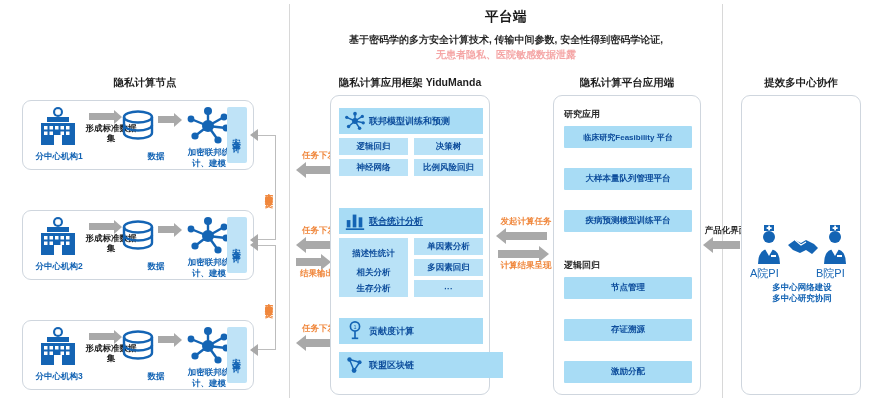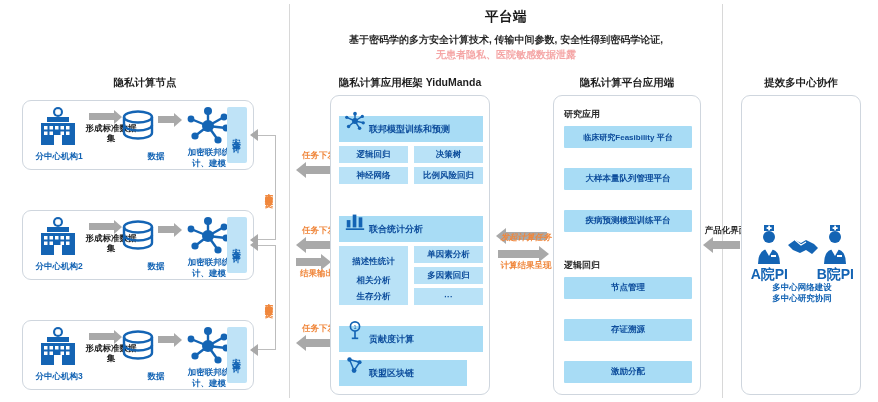--- a/index.html
+++ b/index.html
@@ -123,21 +123,20 @@
   .panel.fw { left: 330px; top: 95px; width: 160px; height: 300px; }
   .panel.app { left: 553px; top: 95px; width: 148px; height: 300px; }
   .panel.collab { left: 741px; top: 95px; width: 120px; height: 300px; }
 
   .chip {
     position: absolute;
     background: #b9e2f7; border-radius: 0;
     color: #0d4d9c; font-size: 8.5px; font-weight: bold;
     display: flex; align-items: center; justify-content: center;
     white-space: nowrap;
-    margin-top: 8px;
   }
   .chip.head {
     background: #a8dcf5;
     justify-content: flex-start; padding-left: 34px;
     font-size: 9px;
   }
   .chip.head-ic { padding-left: 30px; }
 
   .fw-icon { position: absolute; width: 22px; height: 22px; }
 
@@ -147,22 +146,22 @@
   .app-chip {
     position: absolute; left: 10px; width: 128px; height: 22px;
     background: #a8dcf5; border-radius: 1px;
     color: #0d4d9c; font-size: 8.5px; font-weight: bold;
     display: flex; align-items: center; justify-content: center;
     white-space: nowrap;
   }
 
   
   .pi-lbl {
-    position: absolute; font-size: 14px; font-weight: bold; color: #1464b4;
-    text-align: right; white-space: nowrap;
+    position: absolute; font-size: 11px; font-weight: normal; color: #1464b4;
+    text-align: left; white-space: nowrap;
   }
   .collab-note {
     position: absolute; left: 0; width: 120px; text-align: center;
     font-size: 8.5px; font-weight: bold; color: #1464b4; line-height: 11px;
   }
 </style>
 </head>
 <body>
 
 <div id="root">
@@ -357,21 +356,21 @@
   <div class="long-arrow-l" style="left:305px;top:241px;width:26px;"></div>
   <div class="flow-lbl" style="left:296px;top:225px;width:46px;">任务下发</div>
 
   <div class="long-arrow-r" style="left:296px;top:258px;width:26px;"></div>
   <div class="flow-lbl" style="left:294px;top:268px;width:46px;">结果输出</div>
 
   <div class="long-arrow-l" style="left:305px;top:339px;width:26px;"></div>
   <div class="flow-lbl" style="left:296px;top:323px;width:46px;">任务下发</div>
 
   <div class="long-arrow-l" style="left:505px;top:232px;width:42px;"></div>
-  <div class="flow-lbl" style="left:482px;top:232px;width:88px;font-style:italic;">发起计算任务</div>
+  <div class="flow-lbl" style="left:482px;top:216px;width:88px;">发起计算任务</div>
 
   <div class="long-arrow-r" style="left:498px;top:250px;width:42px;"></div>
   <div class="flow-lbl" style="left:482px;top:260px;width:88px;">计算结果呈现</div>
 
   <div class="long-arrow-l" style="left:712px;top:241px;width:28px;"></div>
   <div class="flow-lbl" style="left:690px;top:225px;width:72px;color:#2b2b2b;">产品化界面</div>
 
   <div class="panel fw">
 
     <div class="chip head head-ic" style="left:8px;top:12px;width:144px;height:26px;">联邦模型训练和预测</div>
@@ -392,21 +391,21 @@
           <circle cx="17" cy="20" r="1.9"></circle>
         <circle cx="5" cy="18" r="1.9"></circle>
           <circle cx="3" cy="8" r="1.8"></circle>
       </g>
     </svg>
     <div class="chip" style="left:8px;top:42px;width:69px;height:17px;">逻辑回归</div>
     <div class="chip" style="left:83px;top:42px;width:69px;height:17px;">决策树</div>
     <div class="chip" style="left:8px;top:63px;width:69px;height:17px;">神经网络</div>
     <div class="chip" style="left:83px;top:63px;width:69px;height:17px;">比例风险回归</div>
 
-    <div class="chip head head-ic" style="left:8px;top:112px;width:144px;height:26px;">联合统计分析</div>
+    <div class="chip head head-ic" style="left:8px;top:112px;width:144px;height:26px;text-decoration:underline;">联合统计分析</div>
     <svg class="fw-icon" style="left:13px;top:114px;" viewBox="0 0 24 24">
       <g fill="#1464b4">
         <rect x="3" y="11" width="4" height="8"></rect>
         <rect x="9.5" y="5" width="4" height="14"></rect>
         <rect x="16" y="8" width="4" height="11"></rect>
       </g>
       <rect x="2" y="20" width="20" height="1.8" fill="#1464b4"></rect>
     </svg>
     <div class="chip" style="left:8px;top:142px;width:69px;height:31px;">描述性统计</div>
     <div class="chip" style="left:83px;top:142px;width:69px;height:17px;">单因素分析</div>
@@ -416,21 +415,21 @@
     <div class="chip" style="left:83px;top:184px;width:69px;height:17px;">···</div>
 
     <div class="chip head head-ic" style="left:8px;top:222px;width:144px;height:26px;">贡献度计算</div>
     <svg class="fw-icon" style="left:13px;top:224px;" viewBox="0 0 24 24">
       <circle cx="12" cy="7" r="5" fill="none" stroke="#1464b4" stroke-width="1.8"></circle>
       <text x="12" y="10" font-size="6" fill="#1464b4" text-anchor="middle" font-family="Liberation Sans, sans-serif">1</text>
       <line x1="12" y1="12" x2="12" y2="20" stroke="#1464b4" stroke-width="1.8"></line>
       <line x1="8.5" y1="20" x2="15.5" y2="20" stroke="#1464b4" stroke-width="1.8"></line>
     </svg>
 
-    <div class="chip head head-ic" style="left:8px;top:256px;width:128px;height:26px;">联盟区块链</div>
+    <div class="chip head head-ic" style="left:8px;top:256px;width:164px;height:26px;">联盟区块链</div>
     <svg class="fw-icon" style="left:13px;top:258px;" viewBox="0 0 24 24">
       <g stroke="#1464b4" stroke-width="1.6">
         <line x1="6" y1="6" x2="17" y2="9"></line>
           <line x1="6" y1="6" x2="11" y2="18"></line>
         <line x1="17" y1="9" x2="11" y2="18"></line>
       </g>
       <g fill="#1464b4">
         <circle cx="6" cy="6" r="2.4"></circle>
           <circle cx="17" cy="9" r="2.2"></circle>
           <circle cx="11" cy="18" r="2.6"></circle>

